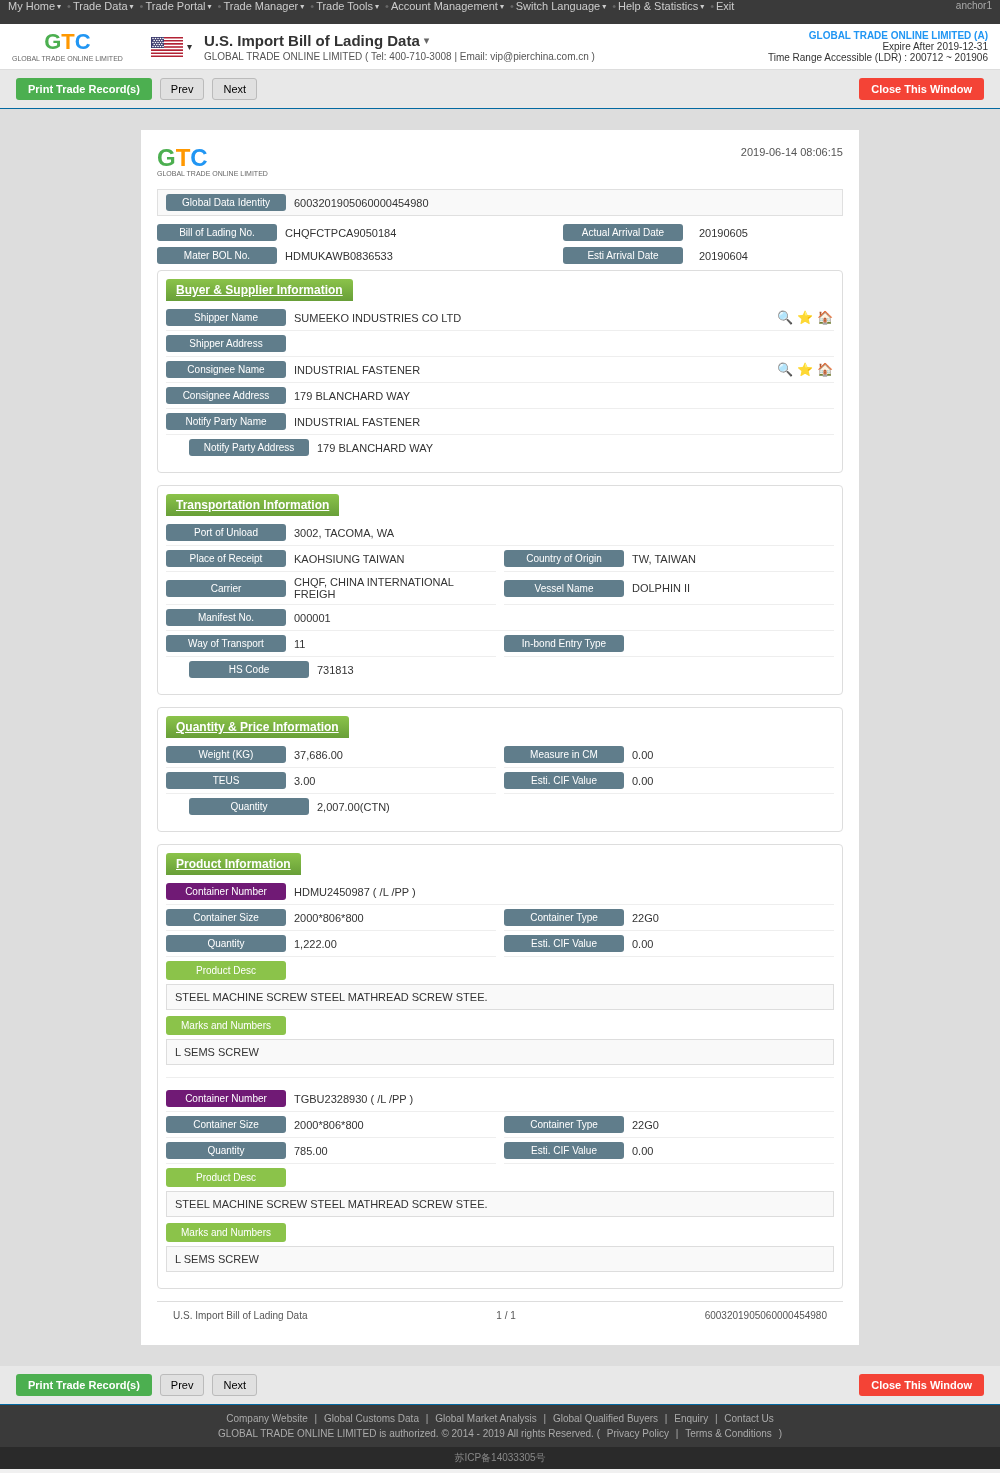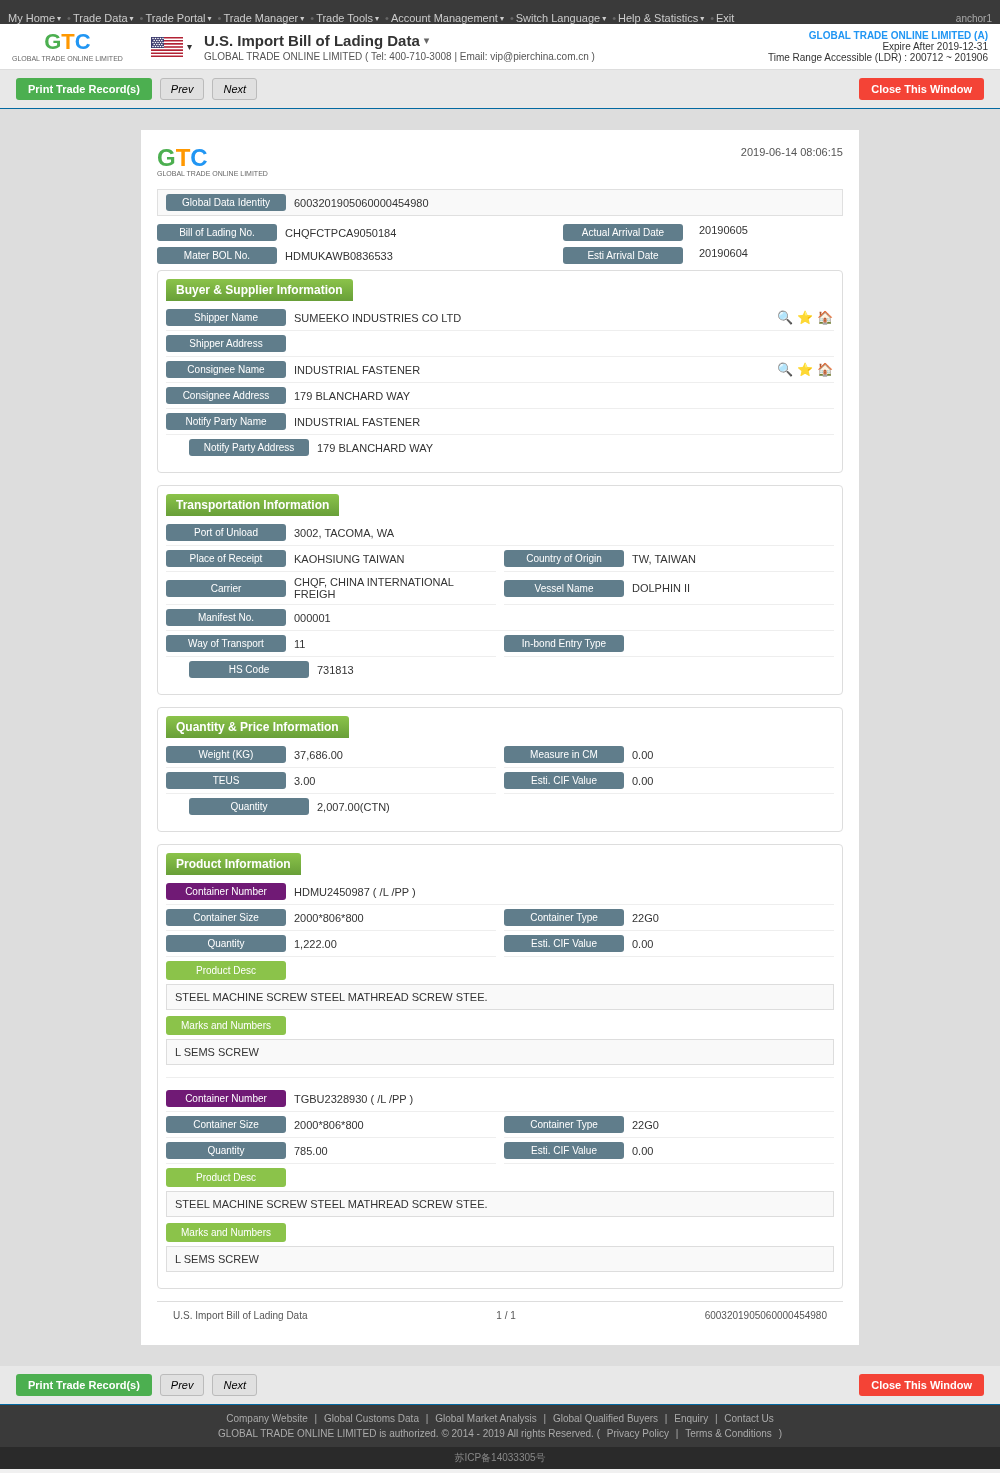--- a/index.html
+++ b/index.html
@@ -3,21 +3,21 @@
   <meta charset="utf-8">
   <style>
     * { box-sizing: border-box; margin: 0; padding: 0; }
     body { font-family: Arial, sans-serif; font-size: 12px; background: #f0f0f0; color: #333; }
 
     
     .top-nav {
       background: #3a3a3a;
       color: #ccc;
       display: flex;
-      align-items: flex-end;
+      align-items: flex-start;
       padding: 0 8px;
       height: 24px;
       font-size: 11px;
     }
     .top-nav .nav-item { display: flex; align-items: center; margin-right: 4px; cursor: pointer; }
     .top-nav .anchor { margin-left: auto; color: #aaa; }
 
     
     .header-bar {
       background: #fff;
@@ -51,21 +51,20 @@
       font-size: 11px;
       font-weight: bold;
     }
     .btn-nav {
       background: #e0e0e0;
       border: 1px solid #bbb;
       padding: 4px 10px;
       border-radius: 3px;
       cursor: pointer;
       font-size: 11px;
-      font-style: italic;
     }
     .btn-close {
       background: #f44336;
       color: #fff;
       border: none;
       padding: 5px 12px;
       border-radius: 3px;
       cursor: pointer;
       font-size: 11px;
       font-weight: bold;
@@ -106,39 +105,40 @@
       gap: 8px;
       margin-bottom: 6px;
     }
     .field-group {
       display: flex;
       align-items: center;
       flex: 1;
     }
     .field-group-right {
       display: flex;
-      align-items: flex-start;
+      align-items: center;
     }
 
     
     .section {
       margin-bottom: 12px;
       border: 1px solid #ddd;
       border-radius: 4px;
       overflow: hidden;
     }
     .section-header {
       background: linear-gradient(180deg, #8BC34A, #689F38);
       color: #fff;
       padding: 4px 10px;
       font-size: 12px;
       font-weight: bold;
       border-radius: 3px 3px 0 0;
       display: inline-block;
       margin: 8px 8px 8px 8px;
+      text-decoration: underline;
     }
     .section-body {
       padding: 0 8px 8px 8px;
     }
 
     .field-row {
       display: flex;
       align-items: center;
       margin-bottom: 4px;
       border-bottom: 1px solid #eee;

